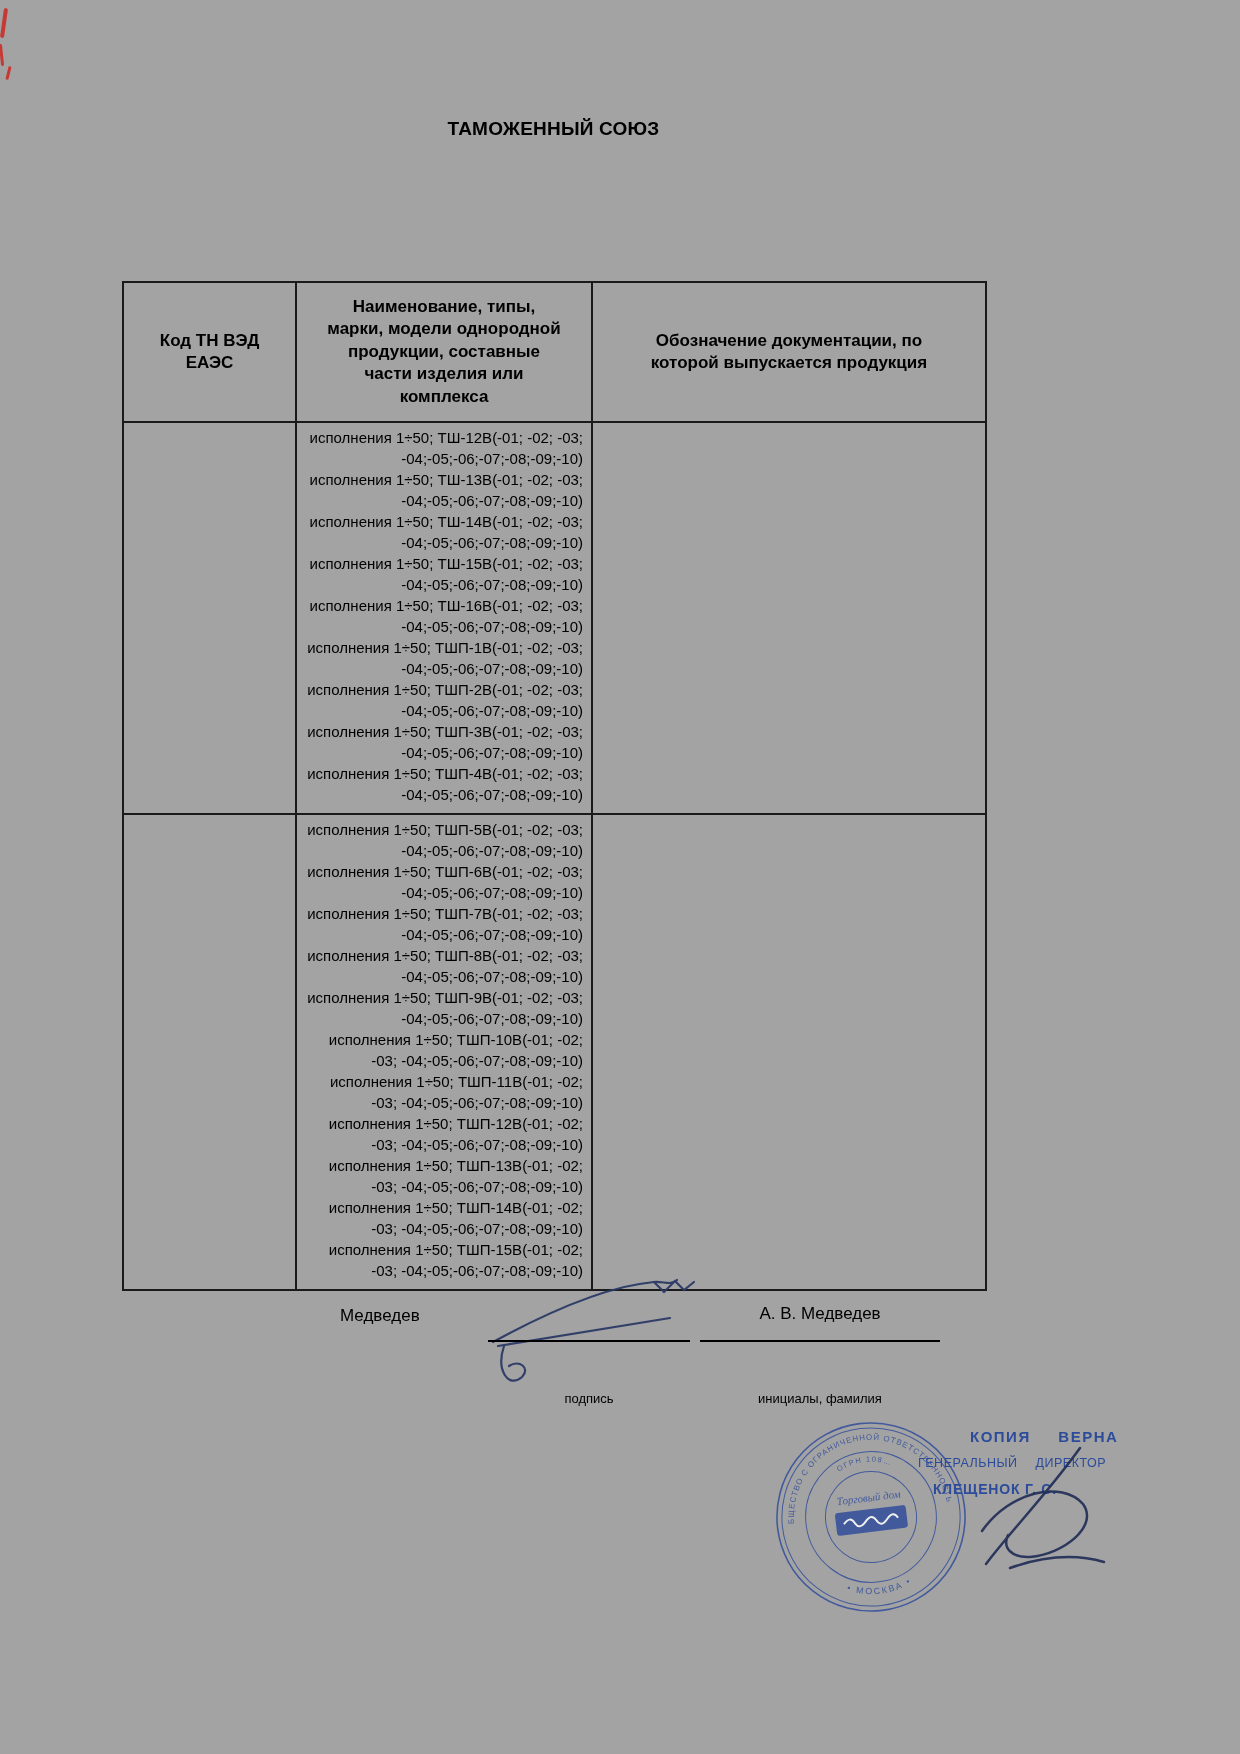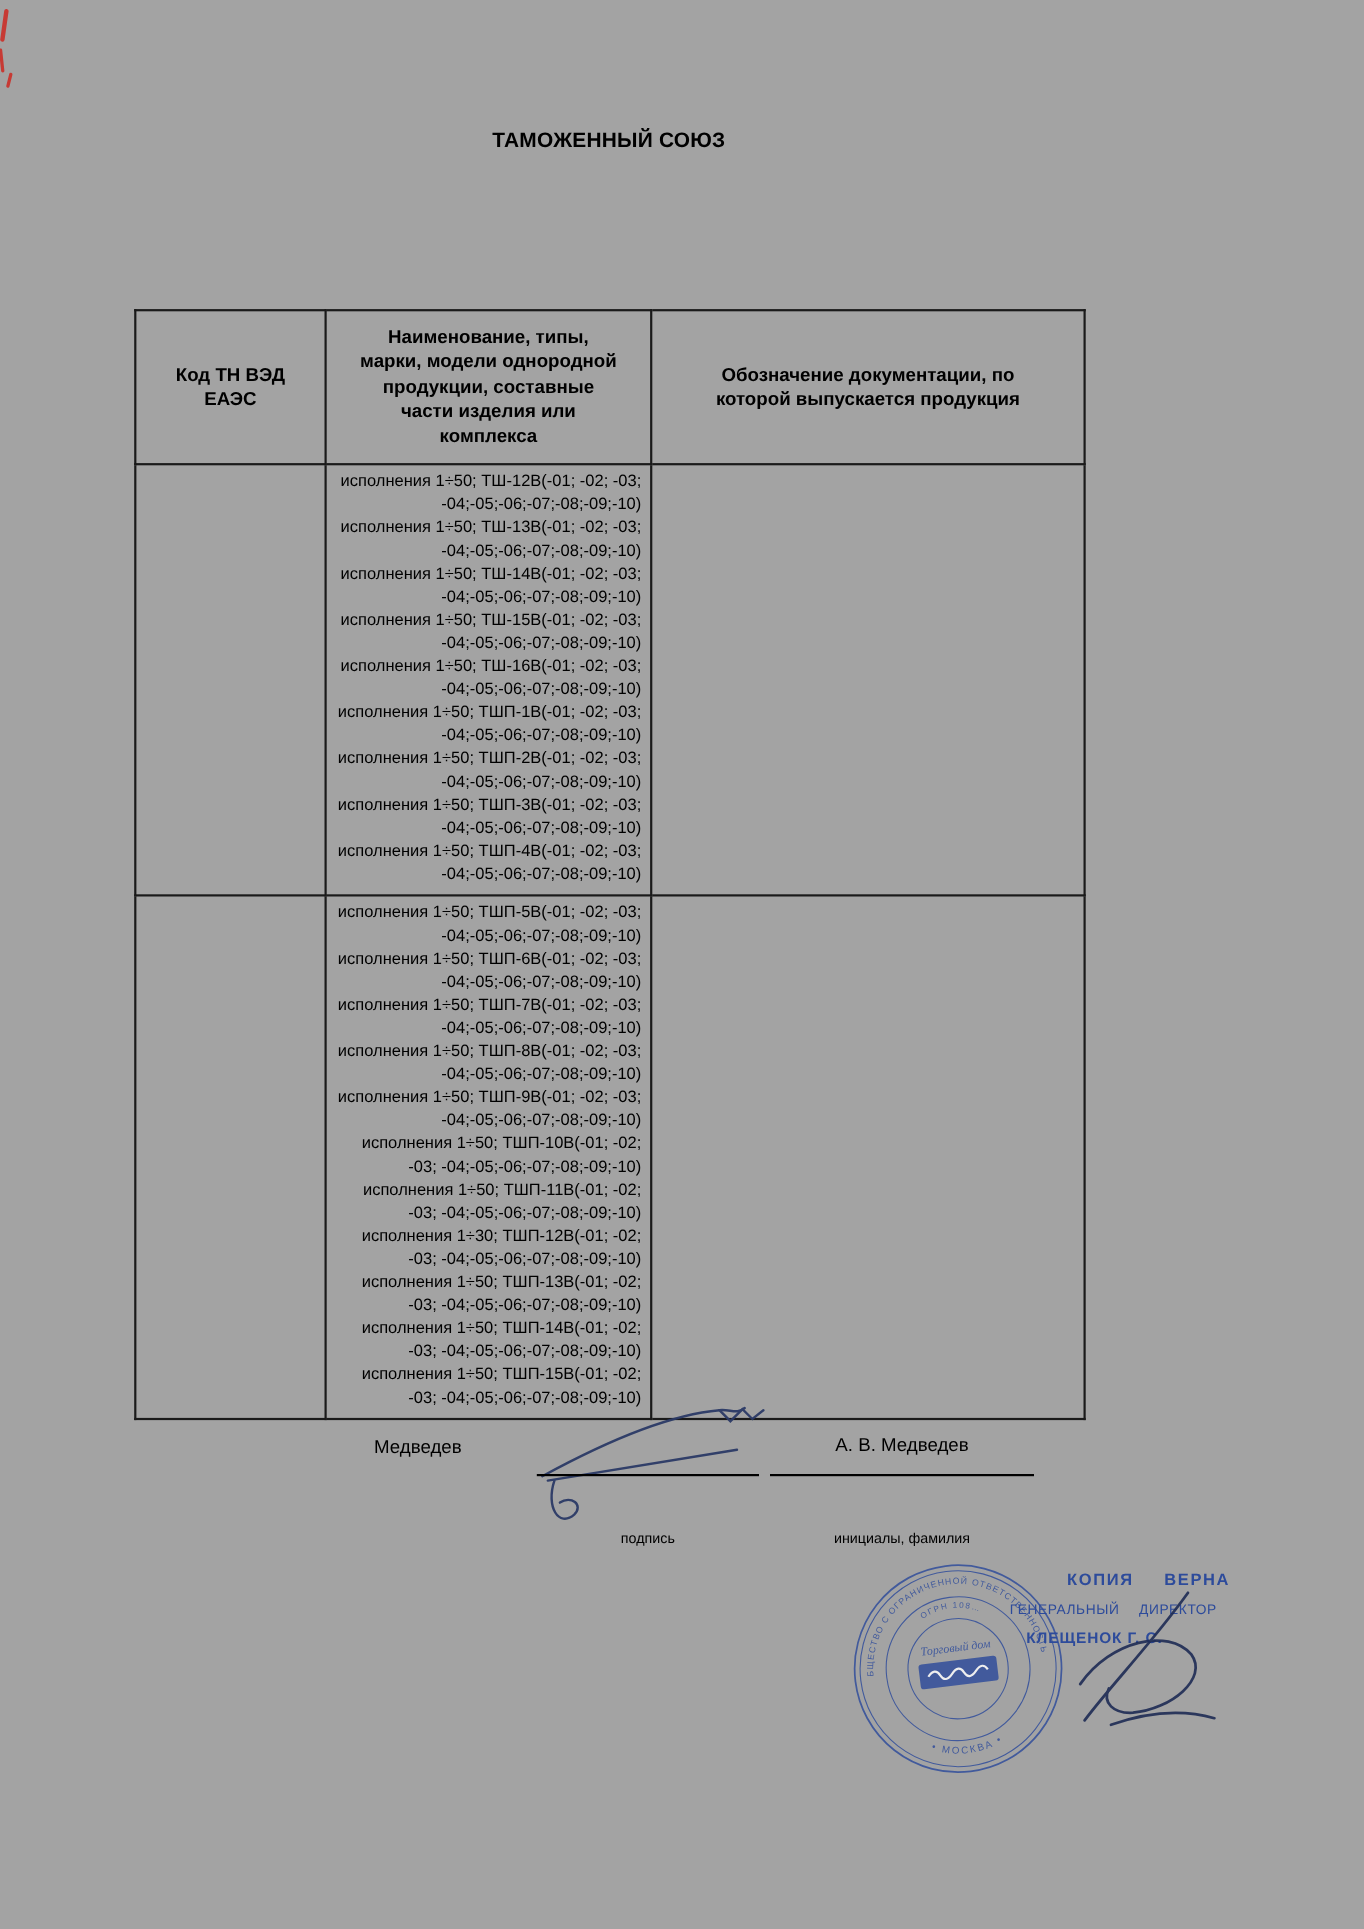--- a/index.html
+++ b/index.html
@@ -117,21 +117,21 @@
         <td></td>
         <td>
 
         <div class="pline">исполнения 1÷50; ТШП-5В(-01; -02; -03; -04;-05;-06;-07;-08;-09;-10)</div>
             <div class="pline">исполнения 1÷50; ТШП-6В(-01; -02; -03; -04;-05;-06;-07;-08;-09;-10)</div>
             <div class="pline">исполнения 1÷50; ТШП-7В(-01; -02; -03; -04;-05;-06;-07;-08;-09;-10)</div>
             <div class="pline">исполнения 1÷50; ТШП-8В(-01; -02; -03; -04;-05;-06;-07;-08;-09;-10)</div>
             <div class="pline">исполнения 1÷50; ТШП-9В(-01; -02; -03; -04;-05;-06;-07;-08;-09;-10)</div>
             <div class="pline">исполнения 1÷50; ТШП-10В(-01; -02; -03; -04;-05;-06;-07;-08;-09;-10)</div>
             <div class="pline">исполнения 1÷50; ТШП-11В(-01; -02; -03; -04;-05;-06;-07;-08;-09;-10)</div>
-            <div class="pline">исполнения 1÷30; ТШП-12В(-01; -02; -03; -04;-05;-06;-07;-08;-09;-10)</div>
+            <div class="pline">исполнения 1÷50; ТШП-12В(-01; -02; -03; -04;-05;-06;-07;-08;-09;-10)</div>
             <div class="pline">исполнения 1÷50; ТШП-13В(-01; -02; -03; -04;-05;-06;-07;-08;-09;-10)</div>
             <div class="pline">исполнения 1÷50; ТШП-14В(-01; -02; -03; -04;-05;-06;-07;-08;-09;-10)</div>
             <div class="pline">исполнения 1÷50; ТШП-15В(-01; -02; -03; -04;-05;-06;-07;-08;-09;-10)</div>
           </td>
         <td></td>
       </tr>
     </tbody>
   </table>
 
   <div class="applicant-label">Медведев</div>

